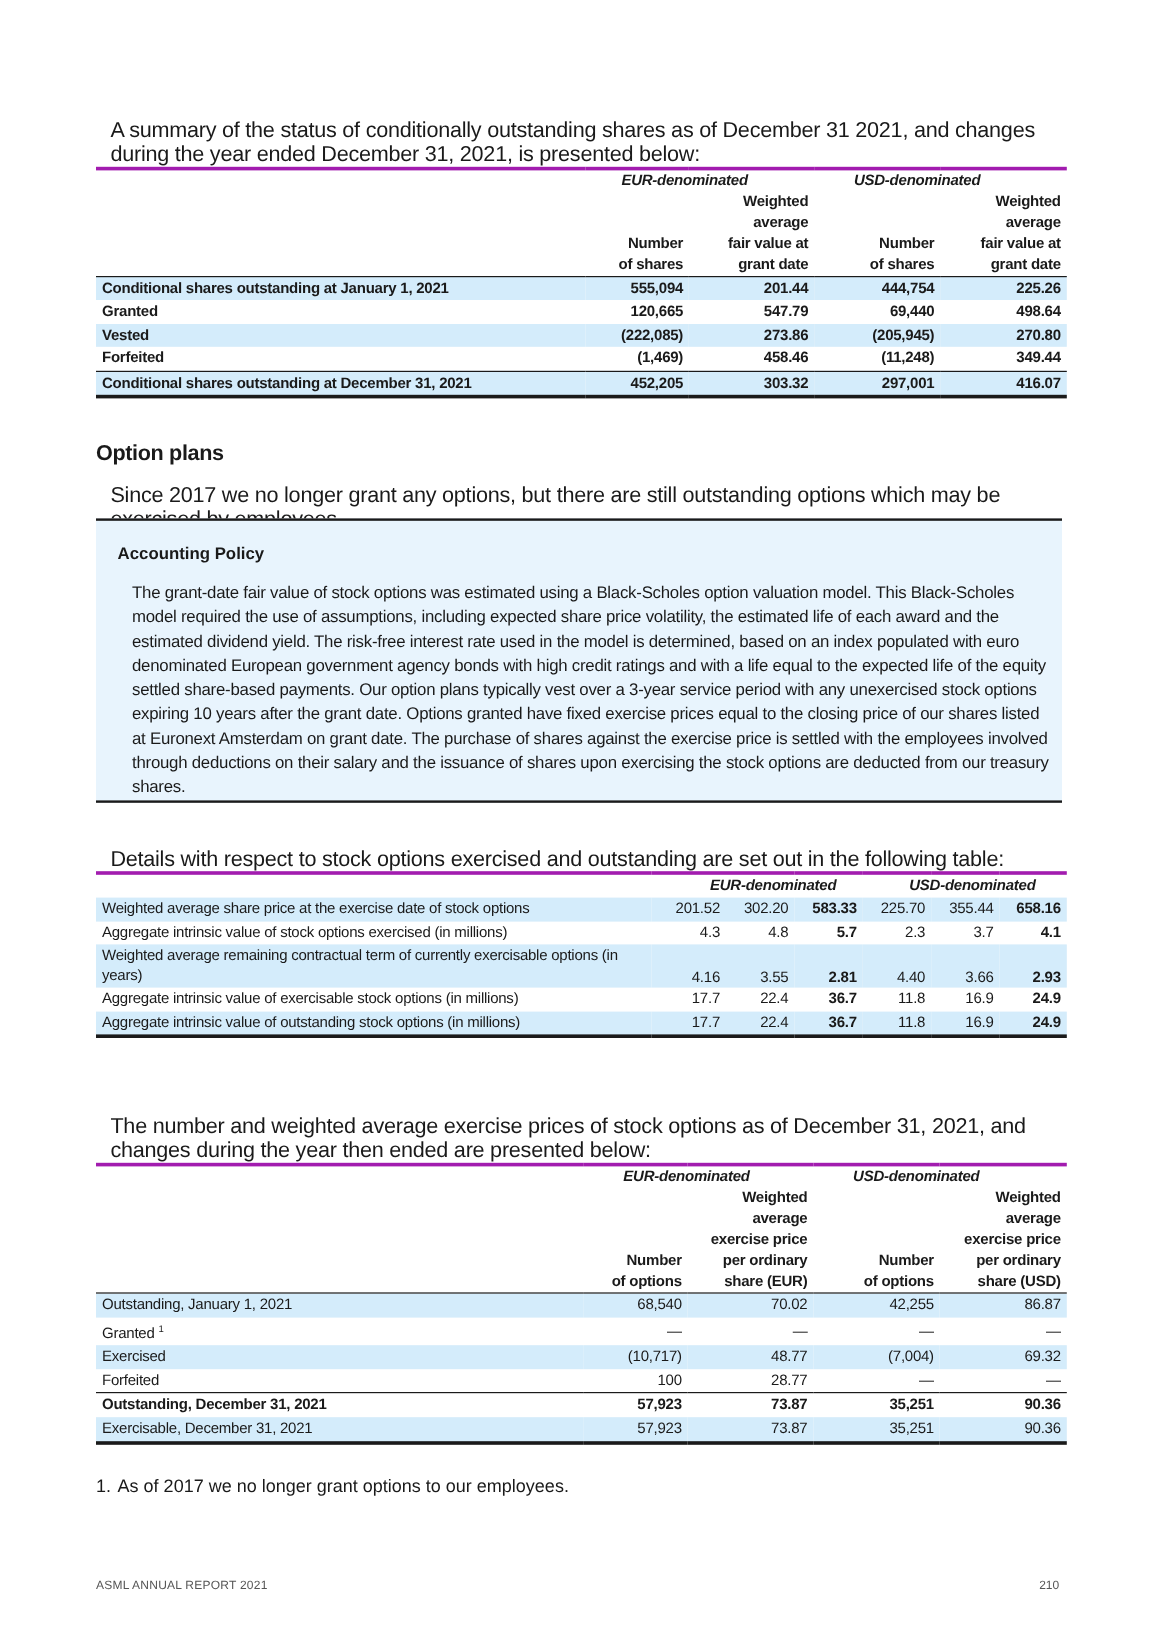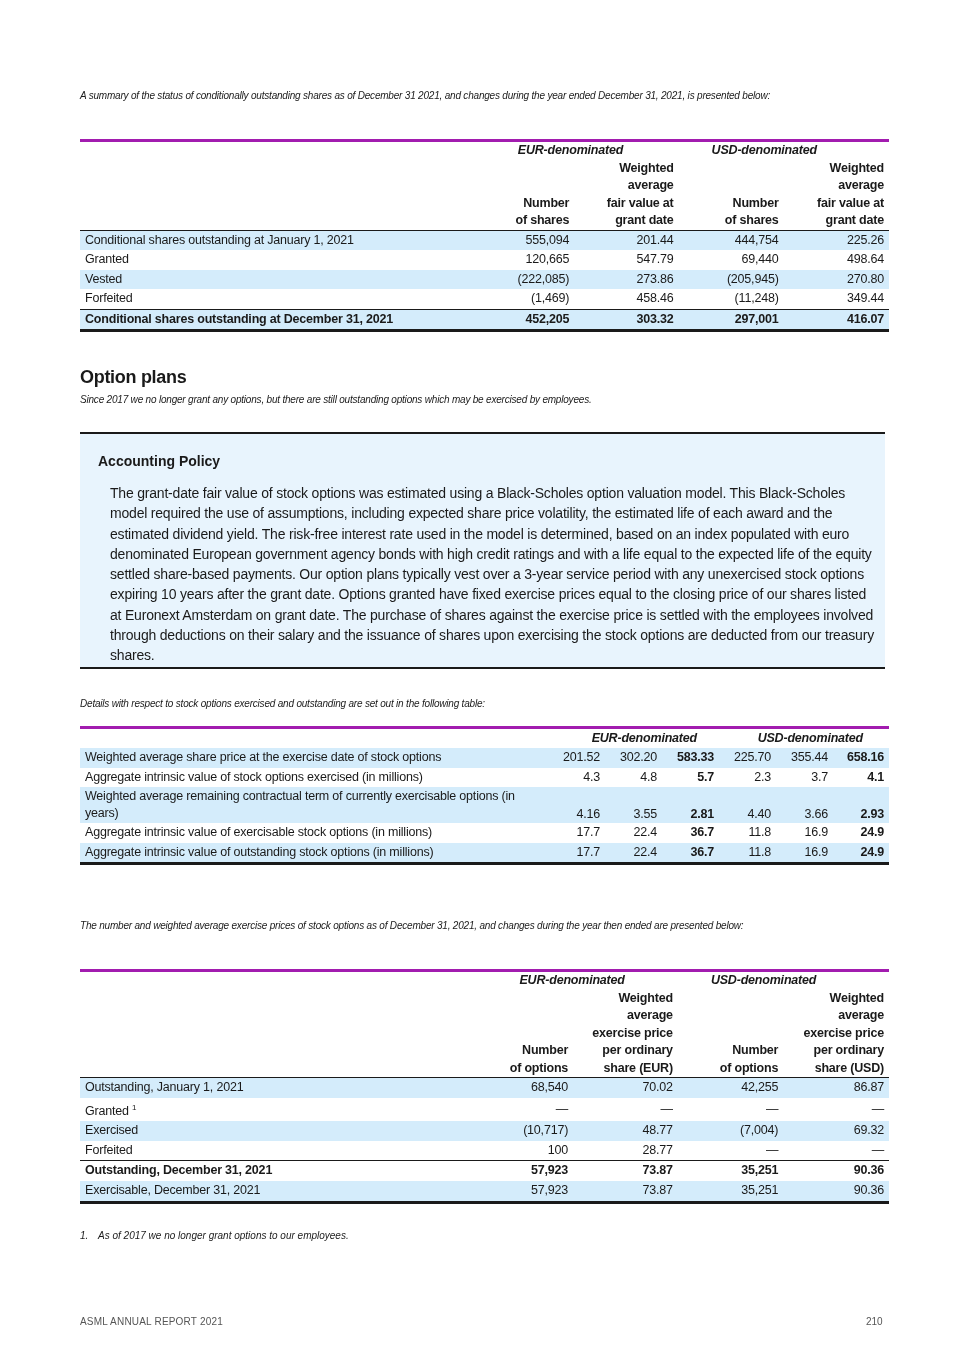--- a/index.html
+++ b/index.html
@@ -1,38 +1,38 @@
 <!DOCTYPE html>
 <html><head>
   <meta charset="utf-8">
   <style>
     html, body { margin: 0; padding: 0; background: #ffffff; }
     body {
       width: 965px; height: 1365px; position: relative; overflow: hidden;
       font-family: "Liberation Sans", sans-serif; color: #1a1a1a;
     }
     .page { position: absolute; left: 80px; top: 0; width: 810px; }
-    .para { font-size: 10px; line-height: 20px; letter-spacing: -0.2px; margin: 0; font-style: italic; }
+    .para { font-size: 18px; line-height: 20px; letter-spacing: -0.2px; margin: 12px; }
     #intro1 { position: absolute; top: 86px; left: 0; width: 800px; }
     table { border-collapse: collapse; width: 809px; font-size: 12.5px; letter-spacing: -0.2px; }
     td, th { padding: 0 5px; white-space: nowrap; }
     th { font-weight: bold; text-align: right; vertical-align: bottom; }
     td.num { text-align: right; }
     td.lbl { text-align: left; }
     tr.shade td { background: #d4ecfb; }
     tr.total td { font-weight: bold; border-top: 1.5px solid #1a1a1a; }
     .b { font-weight: bold; }
     .thick-top { border-top: 3px solid #a21caf; font-style: italic; }
     .thick-bottom { border-bottom: 3px solid #1a1a1a; }
     .hdr-last th { border-bottom: 1.5px solid #1a1a1a; }
     .grp { text-align: center; }
 
     #t1 { position: absolute; top: 139px; left: 0; }
     #t1 thead th { height: 17.5px; line-height: 17.5px; padding-top: 0; padding-bottom: 0; }
-    #t1 tbody td { height: 15px; line-height: 19.6px; }
+    #t1 tbody td { height: 15px; line-height: 19.6px; font-weight: bold; }
 
     #opt-title { position: absolute; top: 367px; left: 0; font-size: 18px; font-weight: bold; margin: 0; letter-spacing: -0.3px; }
     #opt-text { position: absolute; top: 390px; left: 0; width: 820px; }
 
     #policy {
       position: absolute; top: 432px; left: 0; width: 805px; height: 233px;
       background: #e8f4fd; border-top: 2px solid #1a1a1a; border-bottom: 2px solid #1a1a1a;
     }
     #policy h3 { margin: 0; position: absolute; left: 18px; top: 17px; font-size: 14px; line-height: 20px; font-weight: bold; }
     #policy p { position: absolute; left: 18px; top: 37px; width: 770px; margin: 12px; font-size: 14px; line-height: 20.3px; letter-spacing: -0.2px; }
@@ -42,21 +42,21 @@
     #t2 thead th { height: 19px; line-height: 19px; }
     #t2 tbody td { height: 19.5px; line-height: 17px; }
     #t2 tbody td.lbl { white-space: normal; margin-left: 36px; }
 
     #intro3 { position: absolute; top: 916px; left: 0; width: 800px; }
     #t3 { position: absolute; top: 969px; left: 0; }
     #t3 thead th { height: 17.5px; line-height: 17.5px; }
     #t3 tbody td { height: 19.6px; line-height: 19.6px; }
     sup { font-size: 8px; vertical-align: 5px; }
 
-    #footnote { position: absolute; top: 1230px; left: 0; font-size: 10px; color: #1a1a1a; font-style: italic; }
+    #footnote { position: absolute; top: 1230px; left: 0; font-size: 15px; color: #1a1a1a; }
     #footnote .fn-num { display: inline-block; width: 18px; }
     #footer-left { position: absolute; top: 1316px; left: 0; font-size: 10px; color: #555; letter-spacing: 0.2px; }
     #footer-right { position: absolute; top: 1316px; left: 786px; font-size: 10px; color: #555; }
   </style>
 </head>
 <body>
 
 <div class="page">
 
   <p id="intro1" class="para">A summary of the status of conditionally outstanding shares as of December 31 2021, and changes during the year ended December 31, 2021, is presented below:</p>

